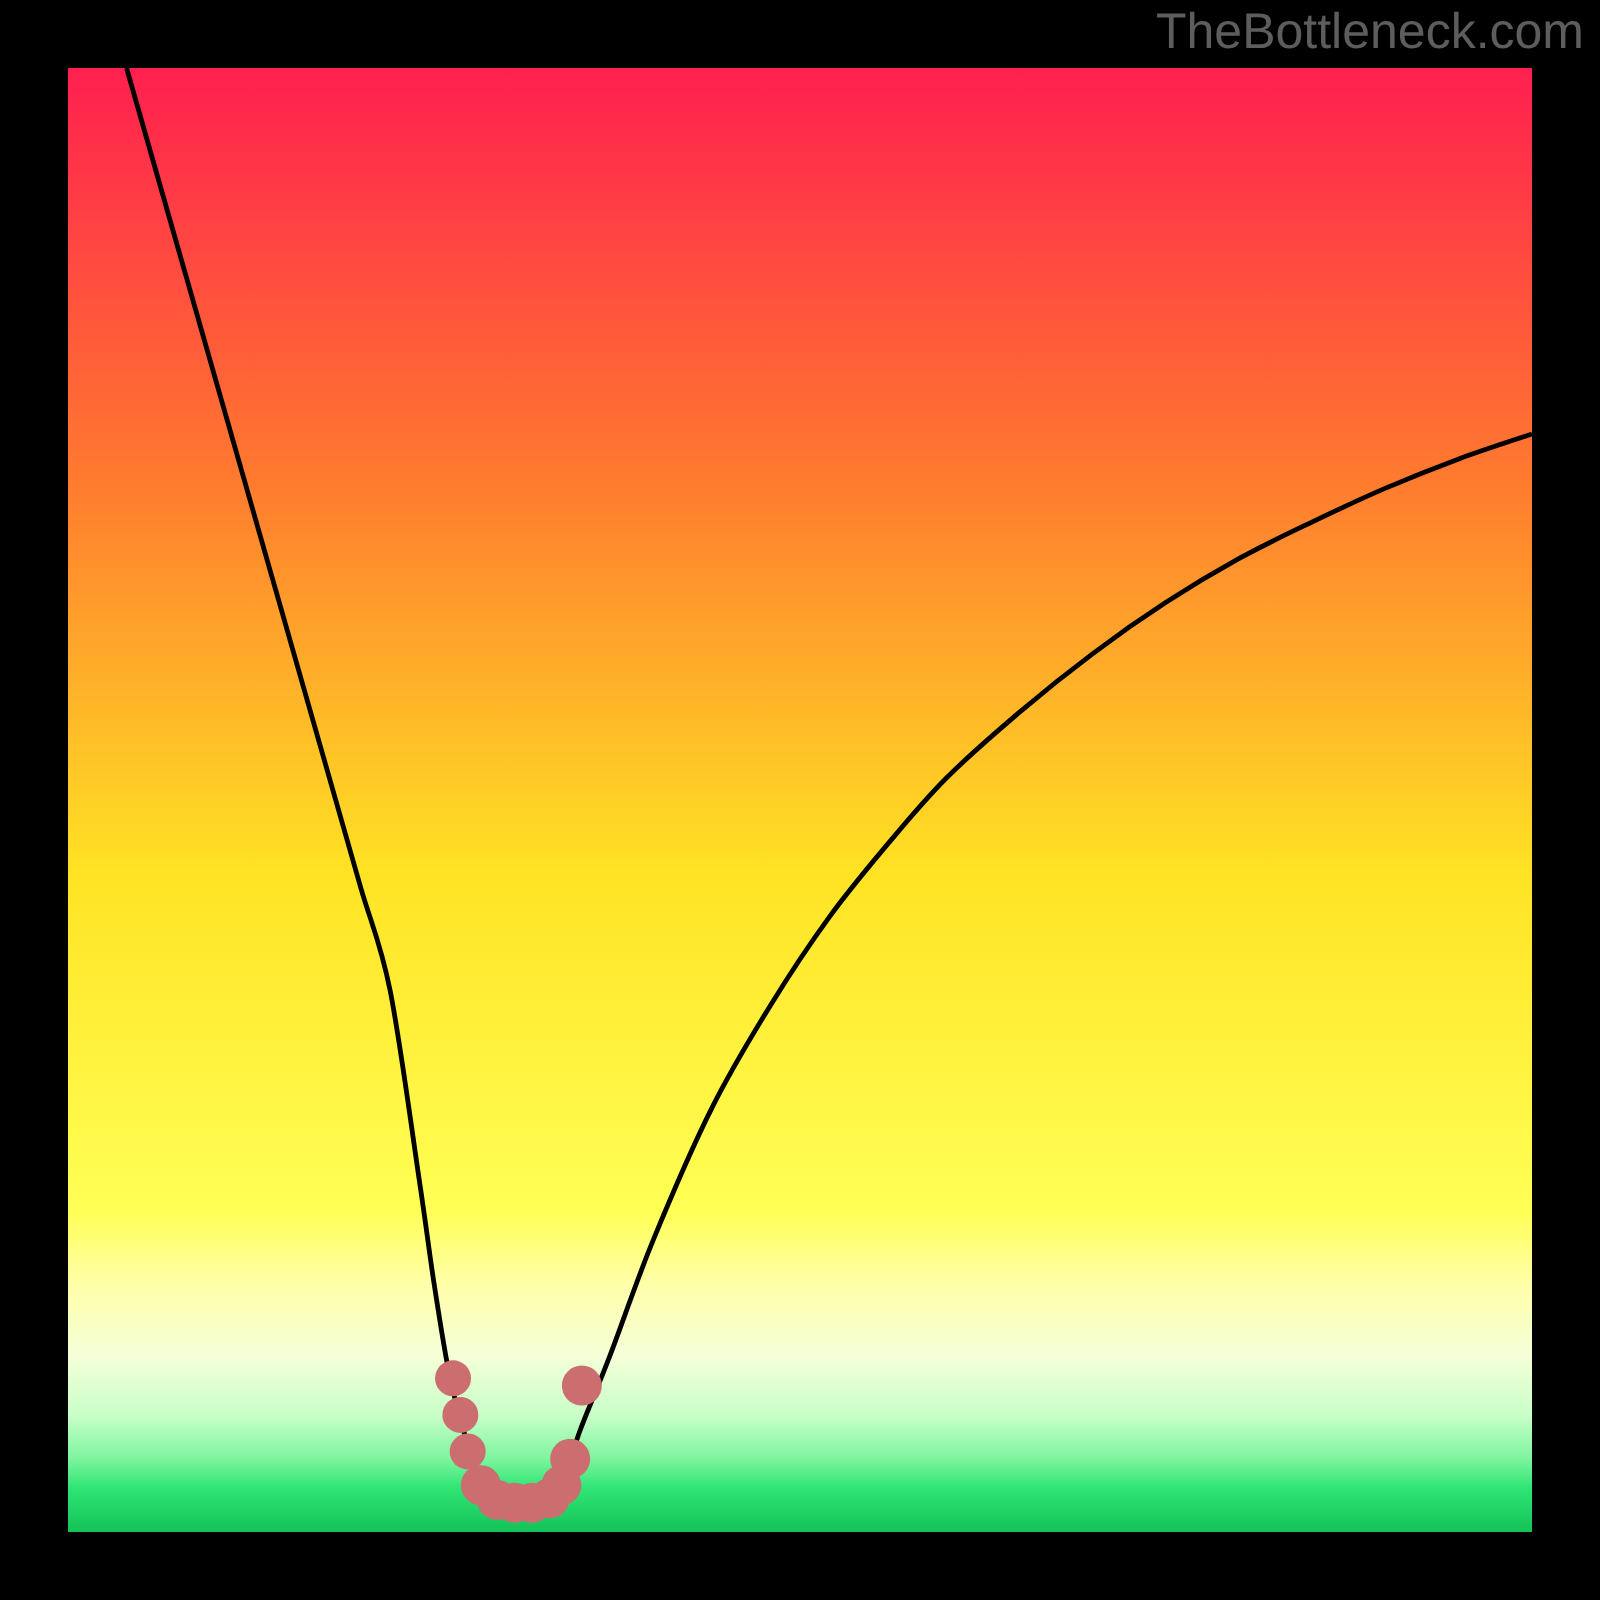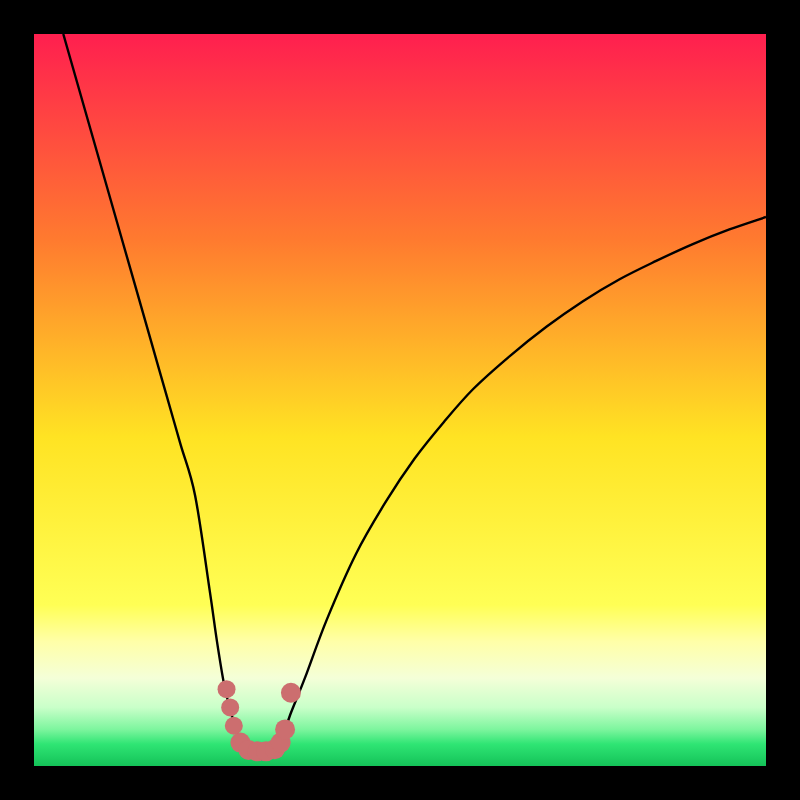--- a/index.html
+++ b/index.html
@@ -72,13 +72,14 @@
           <circle cx="223.26" cy="717.36" r="10" fill="#cc6e6f"></circle>
           <circle cx="232.04" cy="717.36" r="10" fill="#cc6e6f"></circle>
           <circle cx="240.83" cy="715.16" r="10" fill="#cc6e6f"></circle>
           <circle cx="246.68" cy="708.58" r="10" fill="#cc6e6f"></circle>
           <circle cx="251.08" cy="695.40" r="10" fill="#cc6e6f"></circle>
           <circle cx="256.93" cy="658.80" r="10" fill="#cc6e6f"></circle>
         </g>
     </svg>
   </div>
 
+  <div class="watermark">TheBottleneck.com</div>
 </div>
 
 </body></html>

